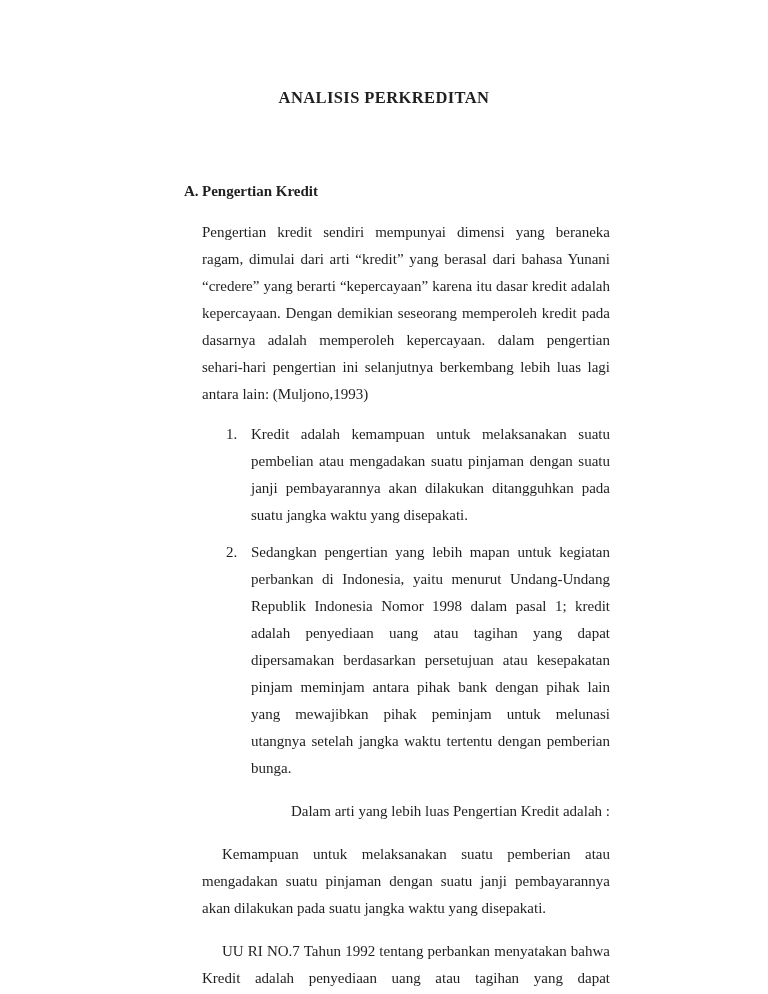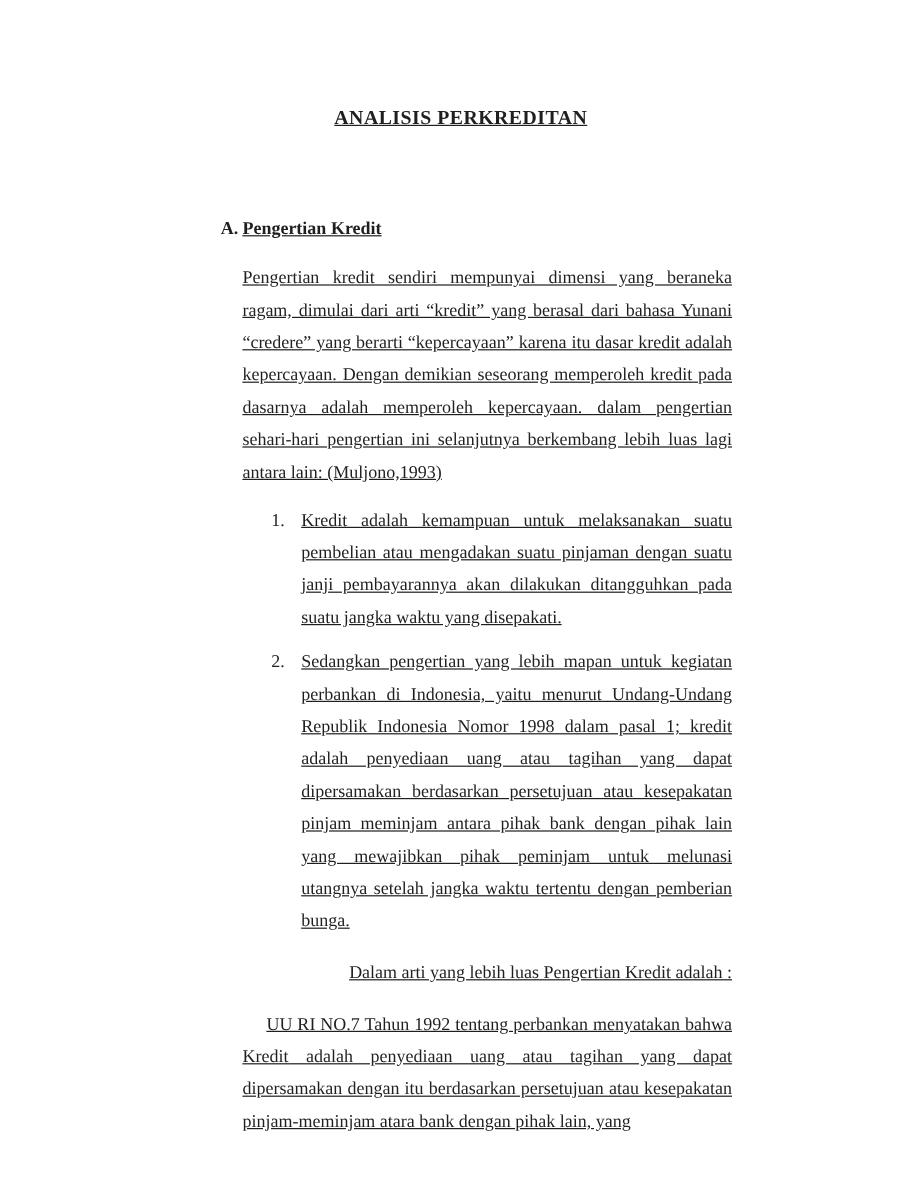--- a/index.html
+++ b/index.html
@@ -13,21 +13,20 @@
     height: 994px;
     margin: 0 auto;
     background: #ffffff;
     box-sizing: border-box;
     padding: 86px 87px 0 131px;
     font-family: "Liberation Serif", "DejaVu Serif", serif;
     font-size: 15px;
     line-height: 27px;
     color: #1f1f1f;
     overflow: hidden;
-    text-decoration: underline;
   }
   .doc-title {
     font-size: 16.5px;
     line-height: 24px;
     font-weight: bold;
     text-align: center;
     letter-spacing: 0.4px;
     margin: 0 -87px 71px -131px; 
   }
   .section-heading {
@@ -91,17 +90,18 @@
       <span>Kredit adalah kemampuan untuk melaksanakan suatu pembelian atau mengadakan suatu pinjaman dengan suatu janji pembayarannya akan dilakukan ditangguhkan pada suatu jangka waktu yang disepakati.</span>
     </div>
     <div class="list-item mb-11">
       <span class="num">2.</span>
       <span>Sedangkan pengertian yang lebih mapan untuk kegiatan perbankan di Indonesia, yaitu menurut Undang-Undang Republik Indonesia Nomor 1998 dalam pasal 1; kredit adalah penyediaan uang atau tagihan yang dapat dipersamakan berdasarkan persetujuan atau kesepakatan pinjam meminjam antara pihak bank dengan pihak lain yang mewajibkan pihak peminjam untuk melunasi utangnya setelah jangka waktu tertentu dengan pemberian bunga.</span>
     </div>
   </div>
 
   <p class="para no-justify mb-17">Dalam arti yang lebih luas Pengertian Kredit adalah :</p>
 
+  <p class="para indent mb-13">Kemampuan untuk melaksanakan suatu pemberian atau mengadakan suatu pinjaman dengan suatu janji pembayarannya akan dilakukan pada suatu jangka waktu yang disepakati.</p>
 
 
   <p class="para indent">UU RI NO.7 Tahun 1992 tentang perbankan menyatakan bahwa Kredit adalah penyediaan uang atau tagihan yang dapat dipersamakan dengan itu berdasarkan persetujuan atau kesepakatan pinjam-meminjam atara bank dengan pihak lain, yang</p>
 
 </div>
 
 </body></html>

